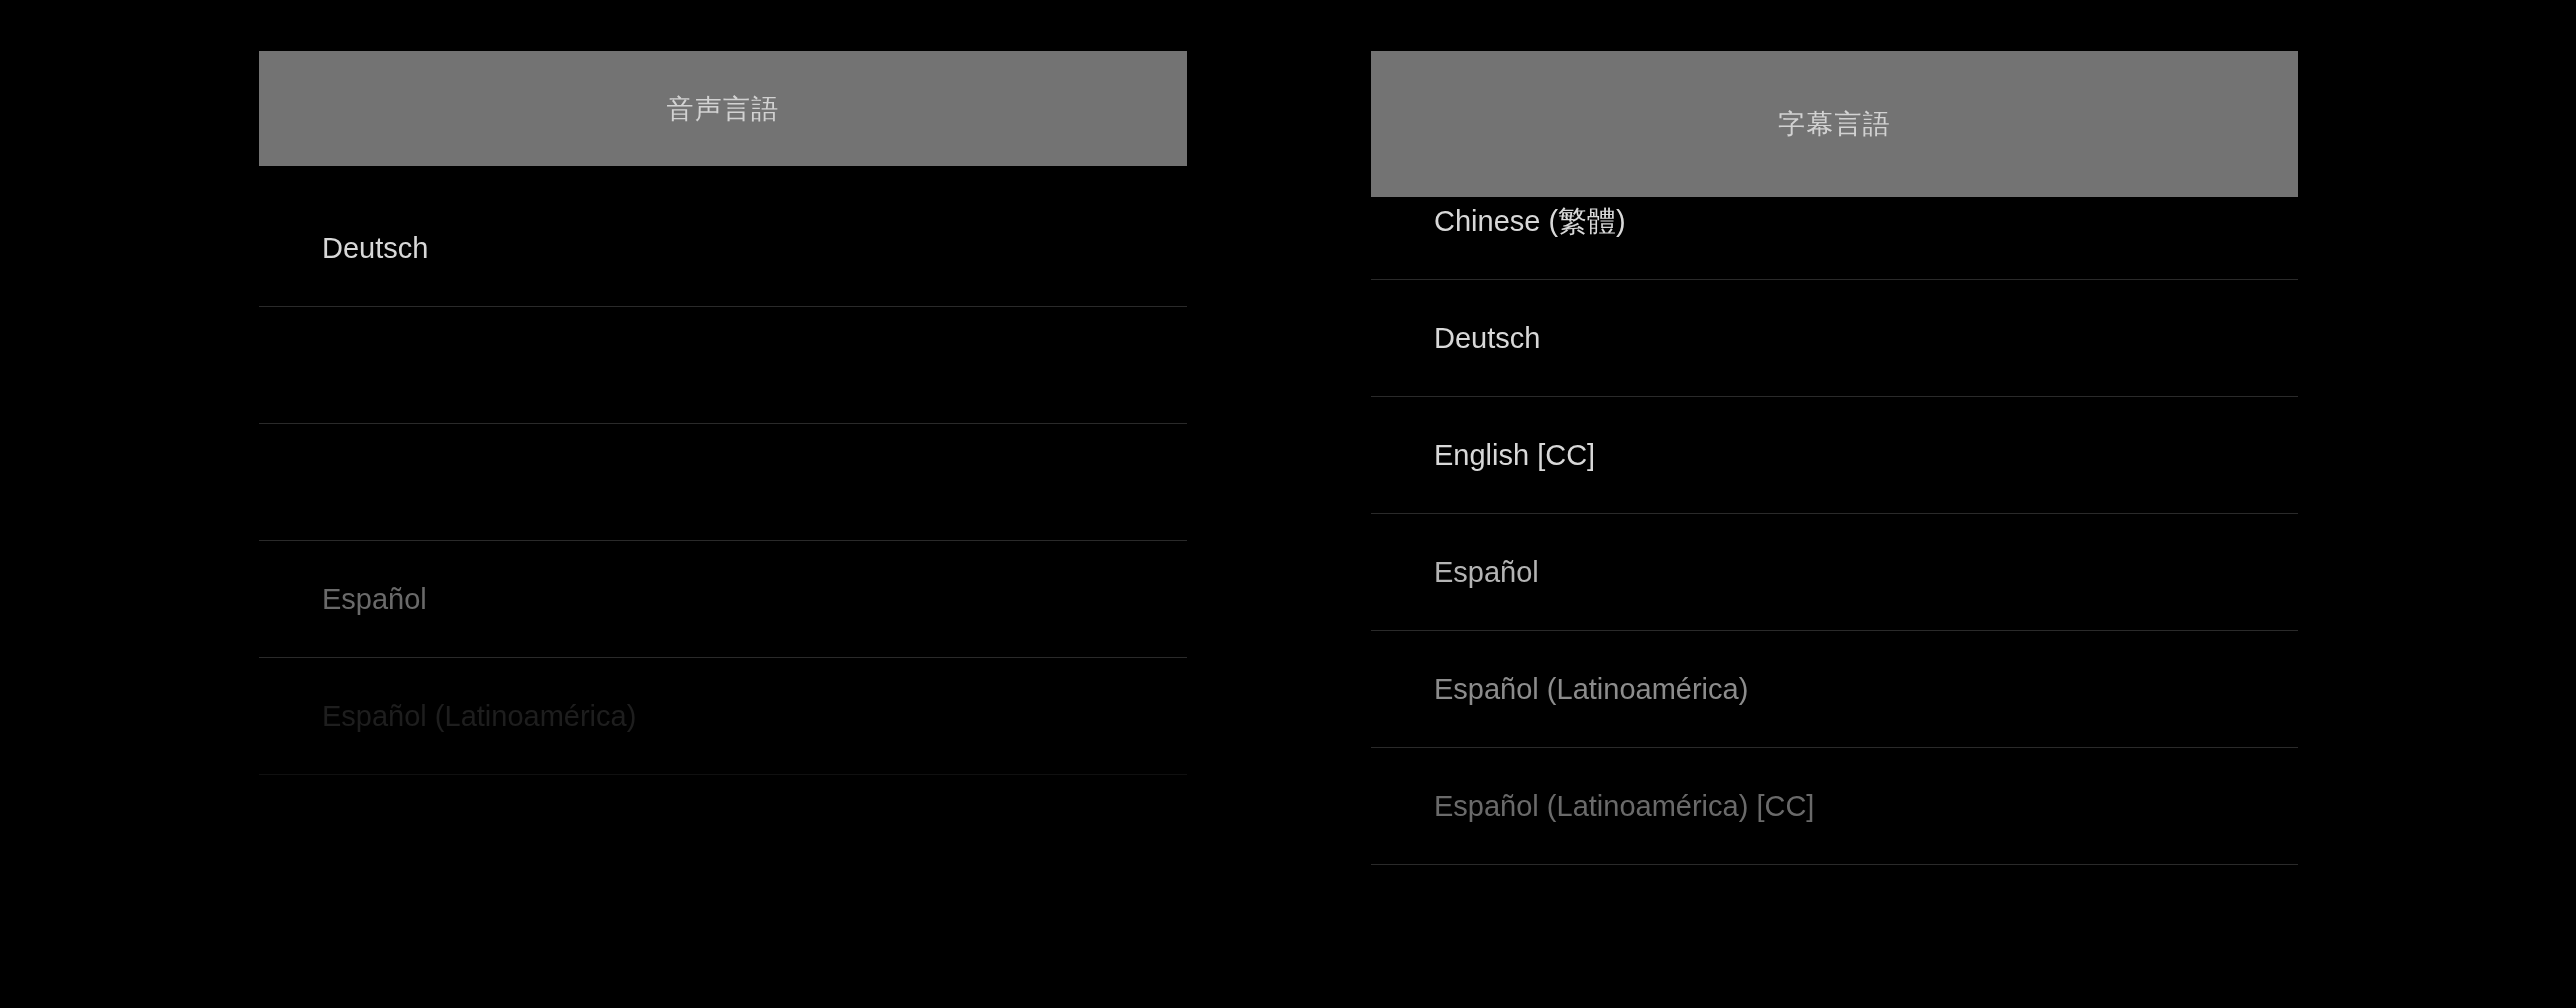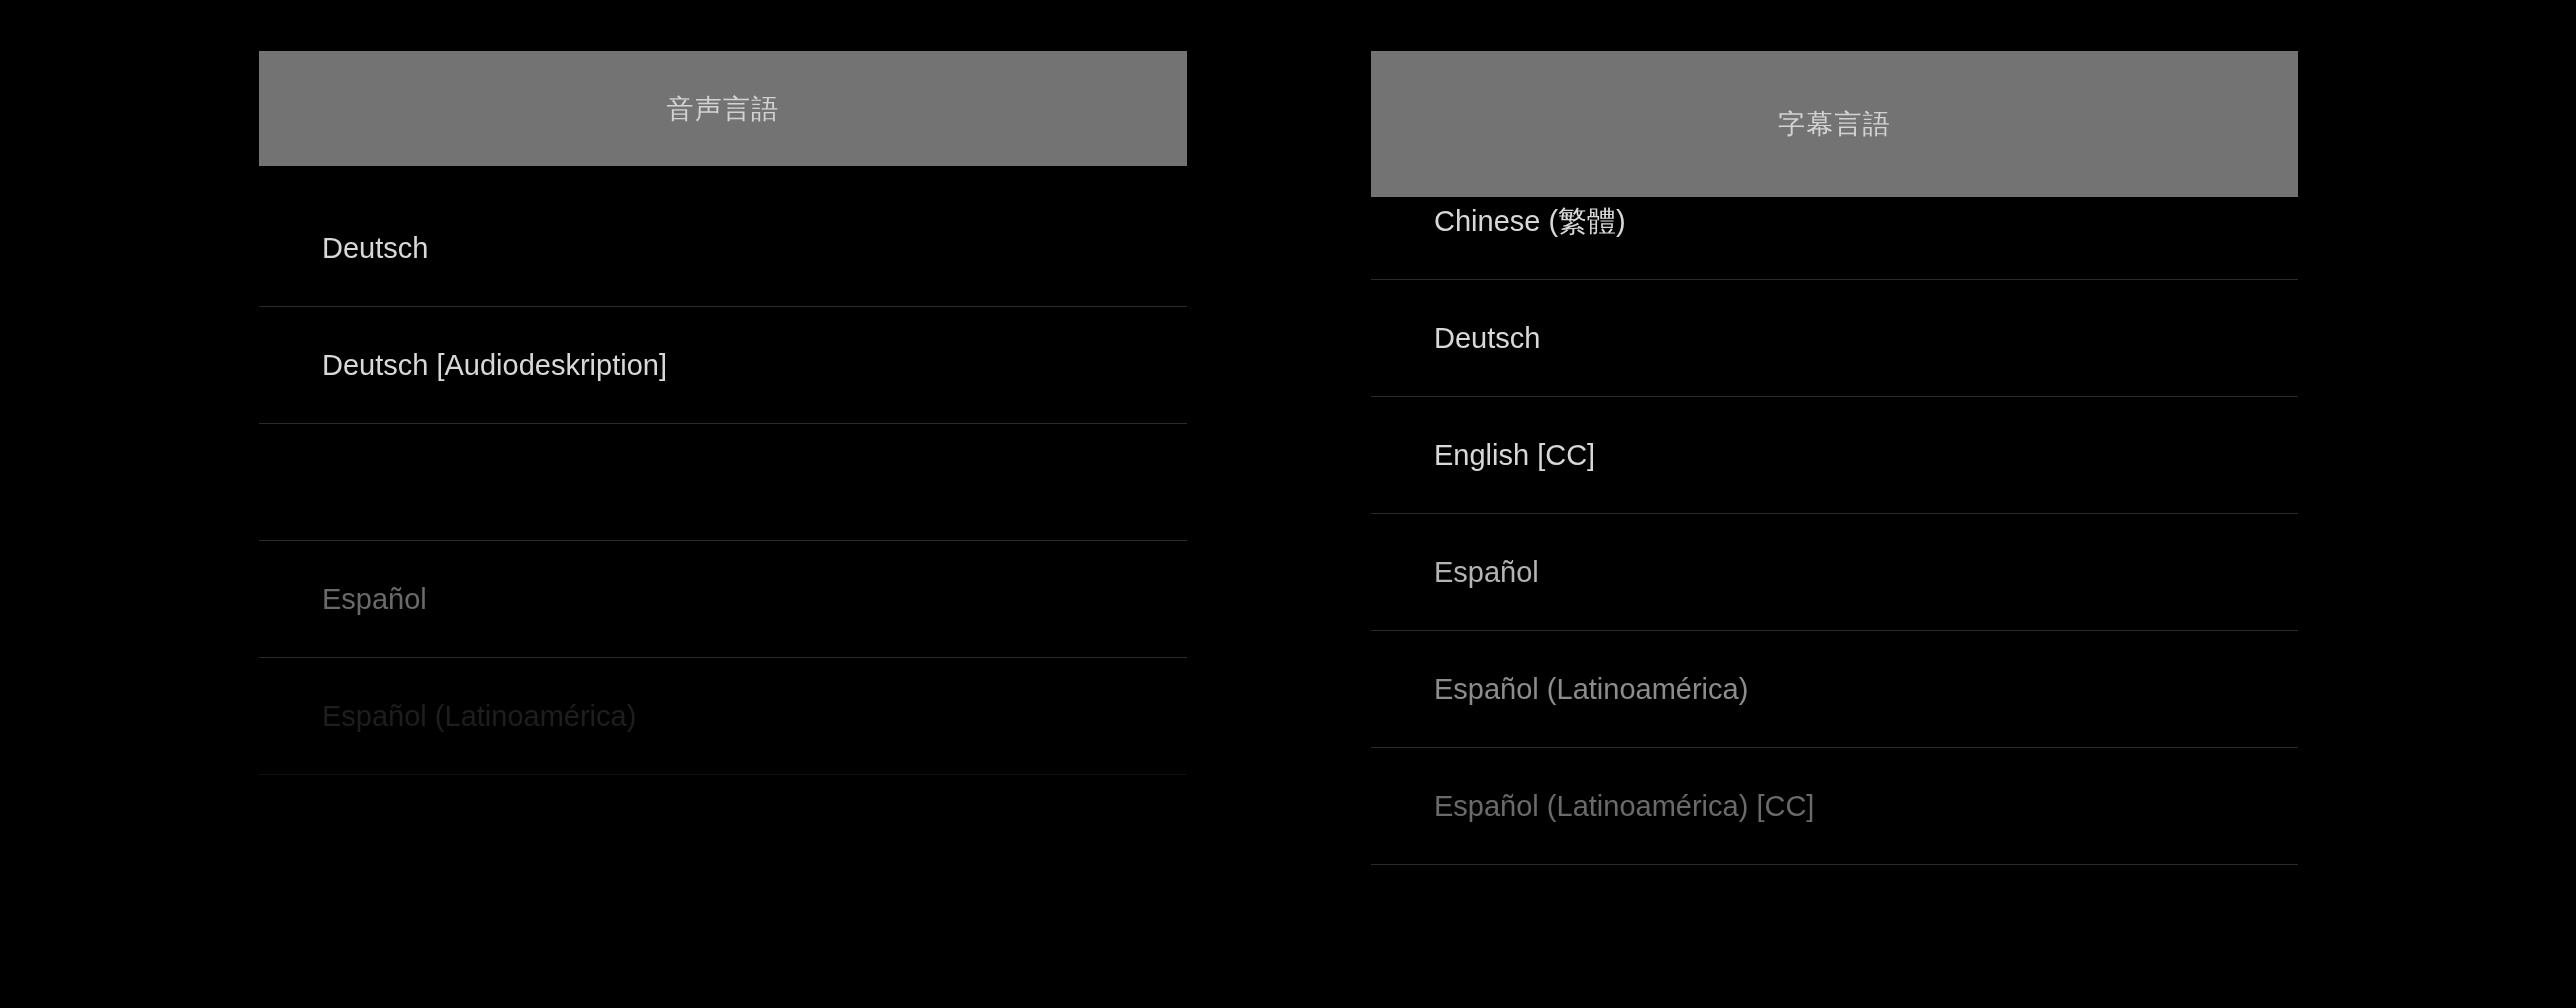--- a/index.html
+++ b/index.html
@@ -111,21 +111,20 @@
 
   <div class="panel" id="panel-audio">
     <div class="panel-header">音声言語</div>
     <div class="option-list" id="list-audio">
         <div class="option-row tier-full">
           <span class="check-slot"></span>
           <span class="option-label">Deutsch</span>
         </div>
         <div class="option-row tier-full">
           <span class="check-slot"></span>
-          <span class="option-label">Deutsch [Audiodeskription]</span>
         </div>
         <div class="option-row tier-dim1">
           <span class="check-slot"></span>
         </div>
         <div class="option-row tier-dim3">
           <span class="check-slot"></span>
           <span class="option-label">Español</span>
         </div>
         <div class="option-row tier-dim5">
           <span class="check-slot"></span>

